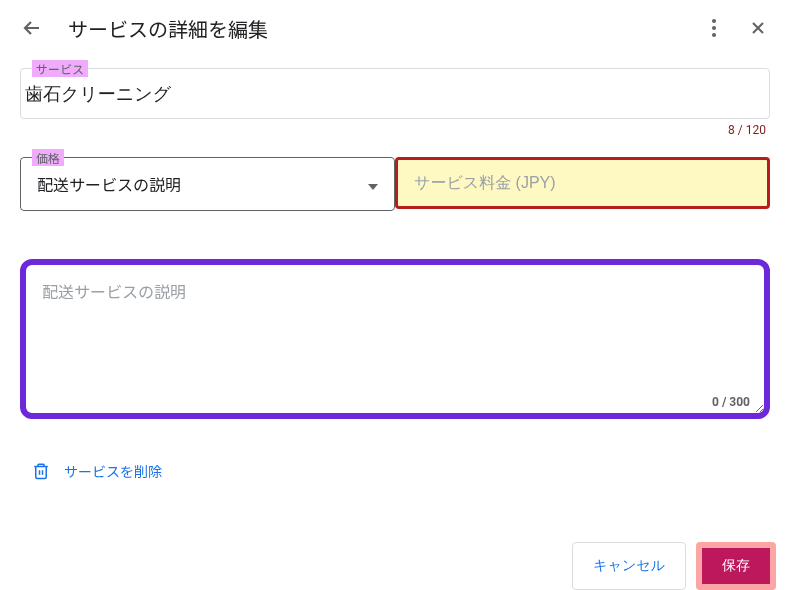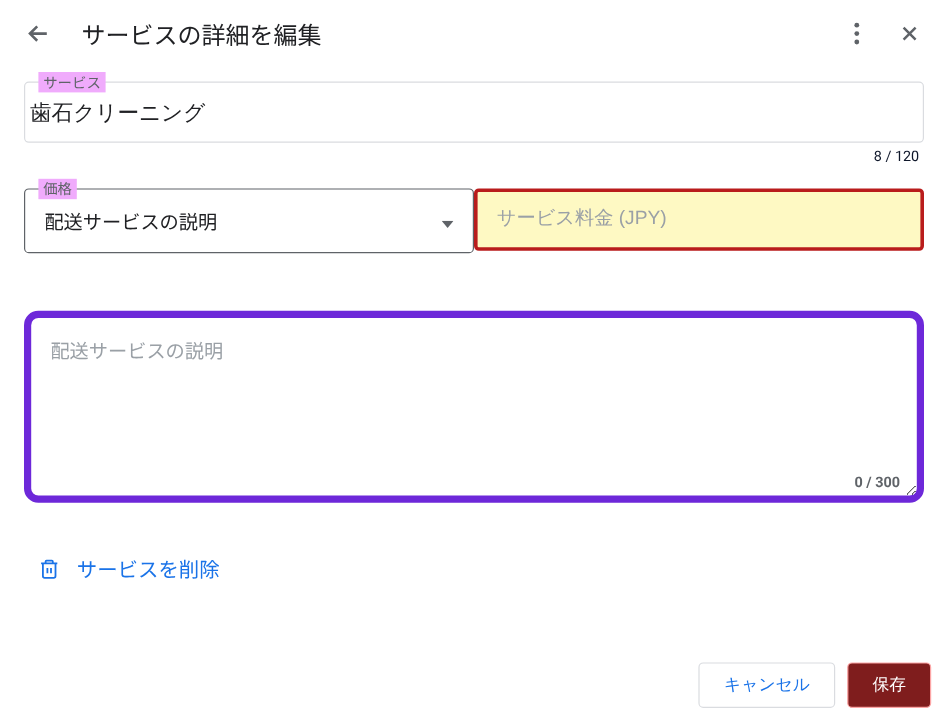--- a/index.html
+++ b/index.html
@@ -69,21 +69,21 @@
       border: 1px solid #dadce0;
       border-radius: 4px;
       padding: 14px 4px;
       font-size: 18px;
       color: #202124;
       outline: none;
     }
     .counter {
       text-align: right;
       font-size: 12px;
-      color: #0f172a;
+      color: #7f1d1d;
       margin-top: 4px;
       margin-bottom: 20px;
       padding-right: 4px;
     }
     .row {
       display: flex;
       margin-bottom: 48px;
     }
     .row > * {
       flex: 1;
@@ -144,21 +144,21 @@
       right: 20px;
       font-size: 12px;
       color: #5f6368;
       font-weight: bold;
     }
     .delete-link {
       display: flex;
       align-items: center;
       gap: 14px;
       color: #1a73e8;
-      font-size: 17px;
+      font-size: 14px;
       cursor: pointer;
       padding: 8px 12px;
     }
     .delete-icon {
       width: 18px;
       height: 18px;
     }
     .footer {
       position: absolute;
       bottom: 0;
@@ -173,22 +173,22 @@
       border-radius: 4px;
       cursor: pointer;
       font-family: Liberation Serif, serif;
     }
     .btn-cancel {
       background: #fff;
       border: 1px solid #dadce0;
       color: #1a73e8;
     }
     .btn-save {
-      background: #7f1d1d;
-      border: 1px solid #fca5a5;
+      background: #be185d;
+      border: 6px solid #fca5a5;
       color: #fff;
     }
   </style>
 </head>
 <body>
 
 <div class="header">
   <div class="back-btn">
     <svg width="24" height="24" viewBox="0 0 24 24" fill="none" stroke="currentColor" stroke-width="2.2">
       <path d="M19 12H5M11 18l-6-6 6-6"></path>

